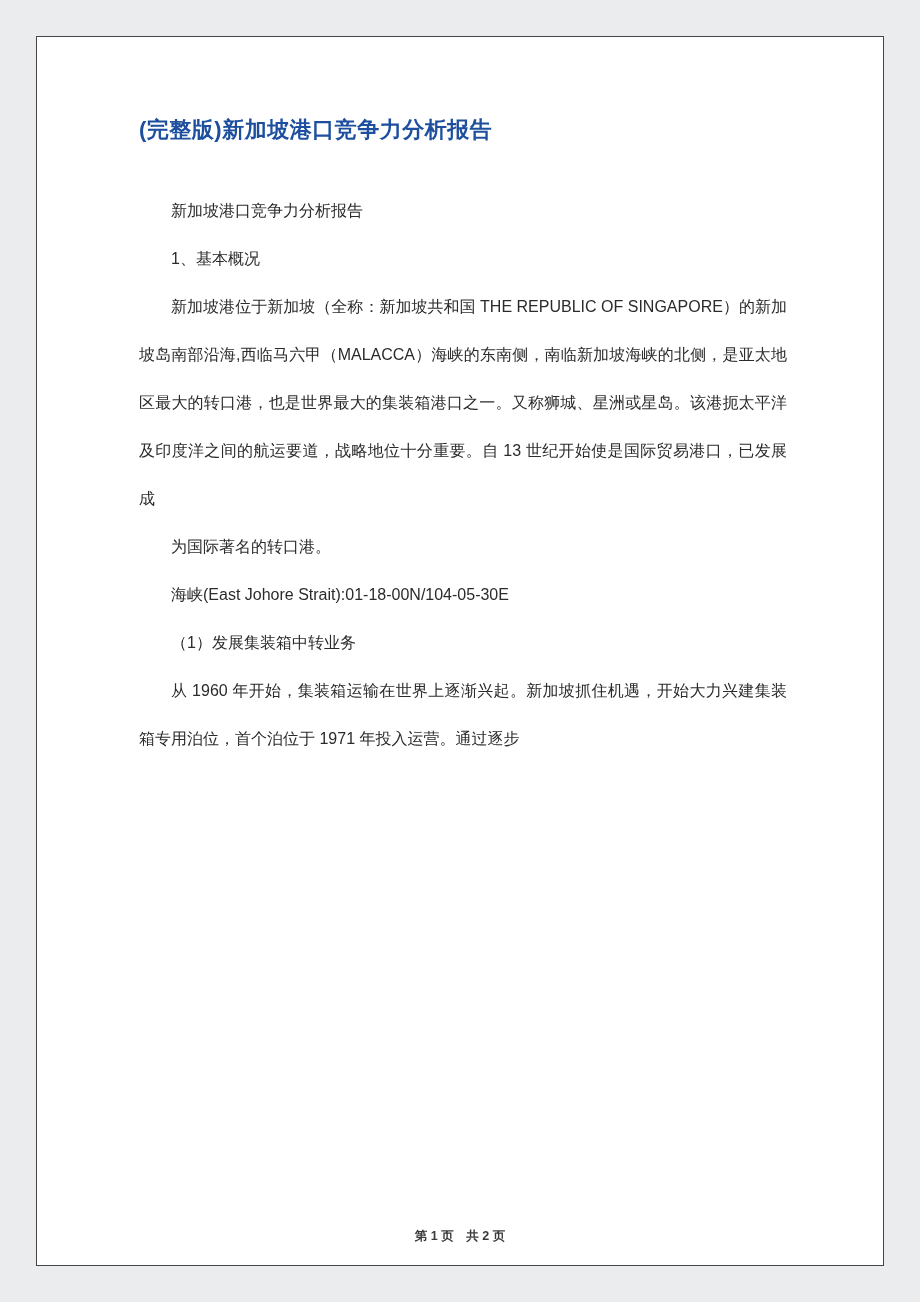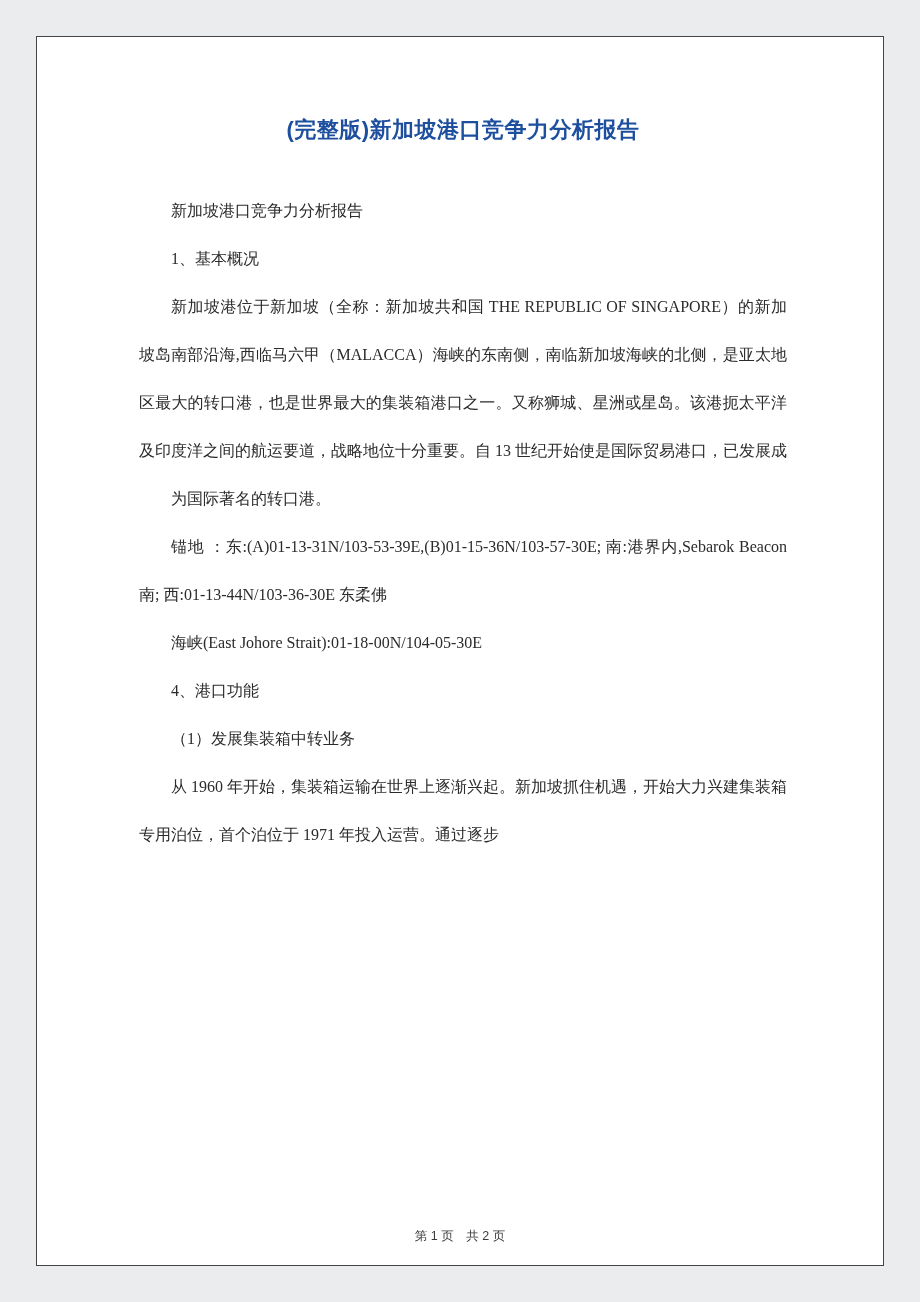--- a/index.html
+++ b/index.html
@@ -22,58 +22,56 @@
     height: 1230px;
     background: #ffffff;
     border: 1px solid #454545;
     box-sizing: border-box;
   }
   .content {
     padding: 78px 96px 0 102px;
   }
   .doc-title {
     margin: 0 0 42px 0;
-    text-align: center;
+    text-align: left;
     font-size: 22px;
     font-weight: bold;
     line-height: 30px;
     letter-spacing: 0.5px;
   }
   .doc-body p {
     margin: 0;
     font-size: 16px;
     line-height: 48px;
     color: #2b2b2b;
     text-align: justify;
     text-indent: 2em;
     word-break: break-word;
-    font-family: Liberation Serif, serif;
   }
   .page-footer {
     position: absolute;
     left: 0;
     right: 0;
     bottom: 20px;
     text-align: center;
     font-size: 12.5px;
     color: #3a3a3a;
+    font-weight: bold;
   }
 </style>
 </head>
 <body style="background: rgb(235, 236, 238);">
 
 <div class="page">
   <div class="content">
     <h1 class="doc-title" style="color: rgb(29, 79, 158);">(完整版)新加坡港口竞争力分析报告</h1>
     <div class="doc-body">
         <p>新加坡港口竞争力分析报告</p>
         <p>1、基本概况</p>
         <p>新加坡港位于新加坡（全称：新加坡共和国 THE REPUBLIC OF SINGAPORE）的新加坡岛南部沿海,西临马六甲（MALACCA）海峡的东南侧，南临新加坡海峡的北侧，是亚太地区最大的转口港，也是世界最大的集装箱港口之一。又称狮城、星洲或星岛。该港扼太平洋及印度洋之间的航运要道，战略地位十分重要。自 13 世纪开始使是国际贸易港口，已发展成</p>
         <p>为国际著名的转口港。</p>
-        <p>锚地 ：东:(A)01-13-31N/103-53-39E,(B)01-15-36N/103-57-30E;  南:港界内,Sebarok Beacon 南;  西:01-13-44N/103-36-30E  东柔佛</p>
         <p>海峡(East Johore Strait):01-18-00N/104-05-30E</p>
-        <p>4、港口功能</p>
         <p>（1）发展集装箱中转业务</p>
         <p>从 1960 年开始，集装箱运输在世界上逐渐兴起。新加坡抓住机遇，开始大力兴建集装箱专用泊位，首个泊位于 1971 年投入运营。通过逐步</p>
       </div>
   </div>
   <div class="page-footer">第 1 页　共 2 页</div>
 </div>
 
 </body></html>

